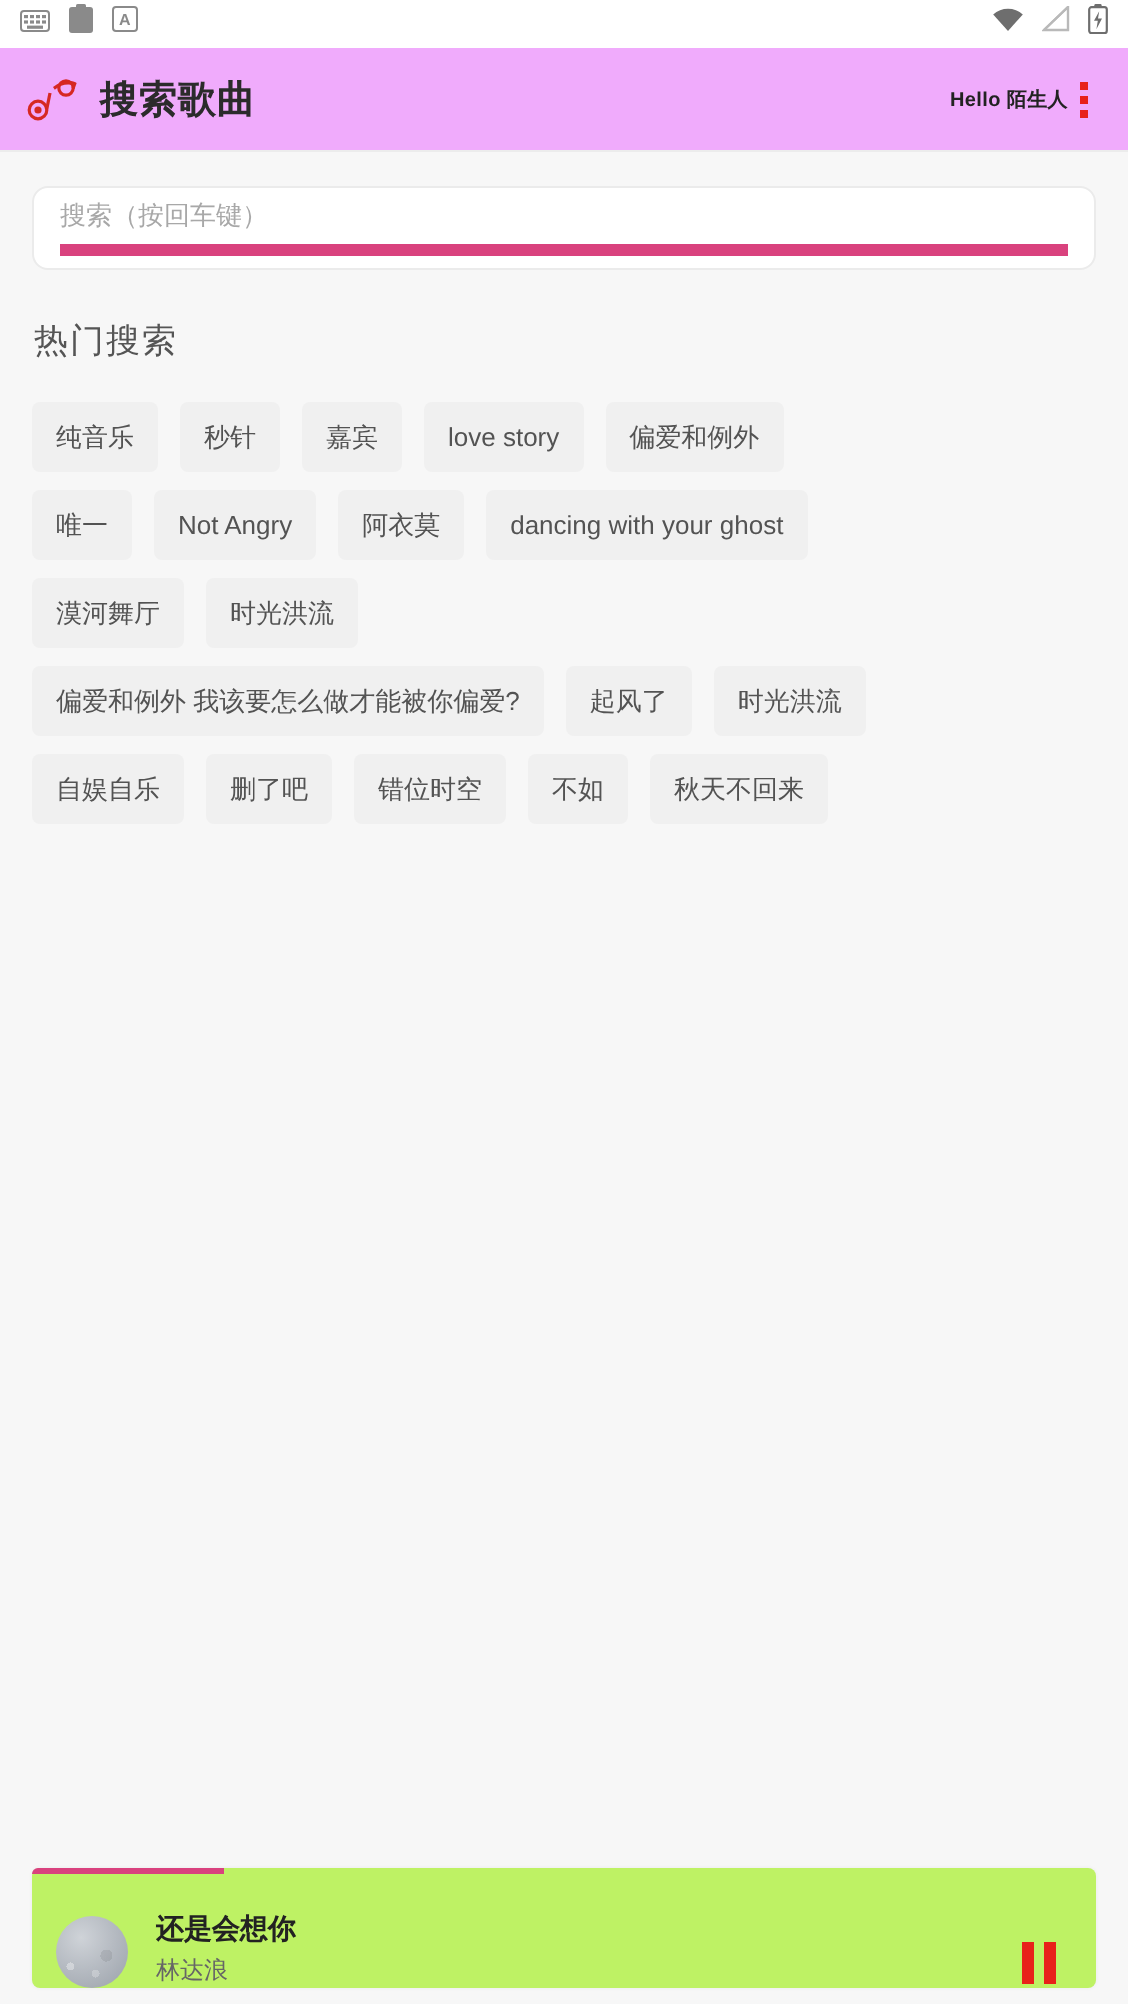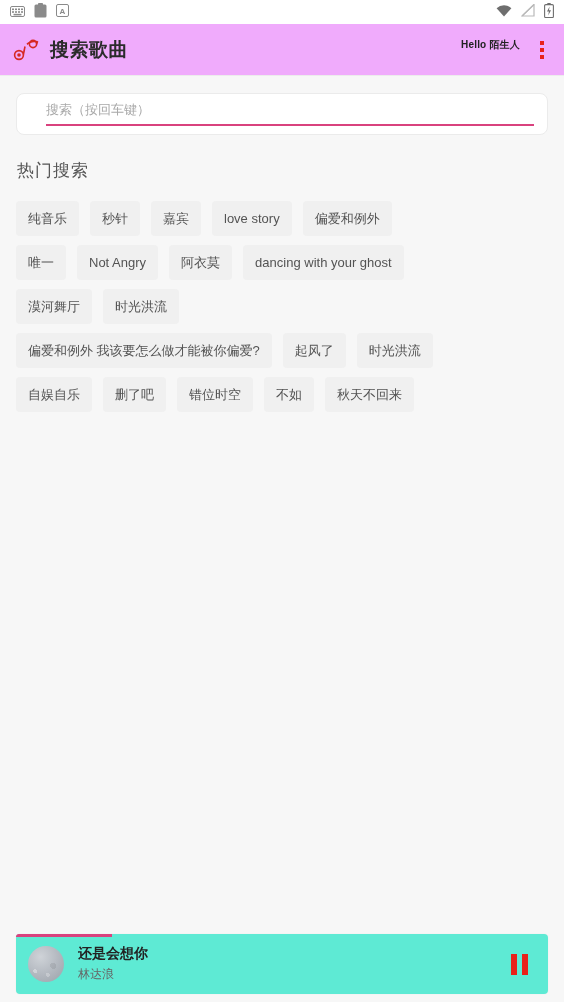--- a/index.html
+++ b/index.html
@@ -47,21 +47,21 @@
     display: flex; align-items: center; justify-content: center;
     flex: 0 0 34px;
   }
   .app-title {
     font-size: 19px;
     font-weight: bold;
     color: #2b2b2b;
     letter-spacing: 0.5px;
     margin-left: 6px;
   }
-  .header-right { margin-left: auto; display: flex; gap: 14px; }
+  .header-right { margin-left: auto; display: flex; align-items: center; }
   .hello {
     font-size: 10px;
     font-weight: bold;
     color: #222;
     letter-spacing: 0.2px;
     white-space: nowrap;
   }
   .dots-menu {
     width: 16px; height: 24px;
     display: flex; flex-direction: column;
@@ -91,22 +91,21 @@
   }
   .search-input {
     width: 100%;
     border: none;
     outline: none;
     background: transparent;
     font-size: 13px;
     color: #0f766e;
     font-family: "Liberation Sans", "DejaVu Sans", sans-serif;
     padding: 0 0 7px 0;
-    border-bottom: 2px solid #84cc16;
-    margin-left: 16px;
+    border-bottom: 6px solid #84cc16;
   }
   .search-input::placeholder { color: #a8a8a8; }
 
   .section-title {
     margin: 24px 0 0 1px;
     font-size: 17px;
     color: #555;
     letter-spacing: 1px;
   }
 
@@ -128,25 +127,25 @@
     white-space: nowrap;
   }
 
   
   .player-wrap {
     position: absolute;
     left: 0; right: 0; bottom: 0;
     padding: 0 16px 8px 16px;
   }
   .player {
-    background: #5eead4;
+    background: #bef264;
     border-radius: 4px;
     height: 60px;
     display: flex;
-    align-items: center;
+    align-items: flex-end;
     padding: 0 16px 0 12px;
     position: relative;
     box-shadow: 0 0 2px rgba(0,0,0,0.05);
   }
   .progress-track {
     position: absolute;
     top: 0; left: 0; right: 0;
     height: 3px;
     background: transparent;
     border-radius: 4px 4px 0 0;

